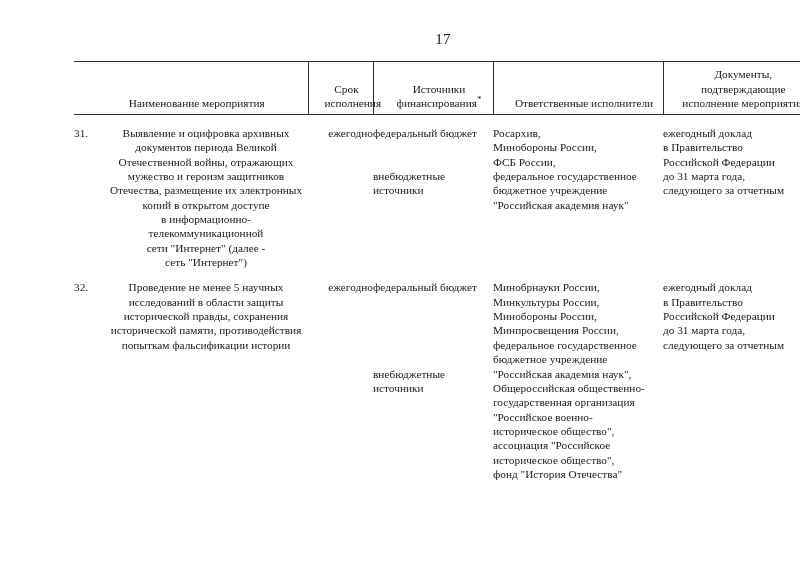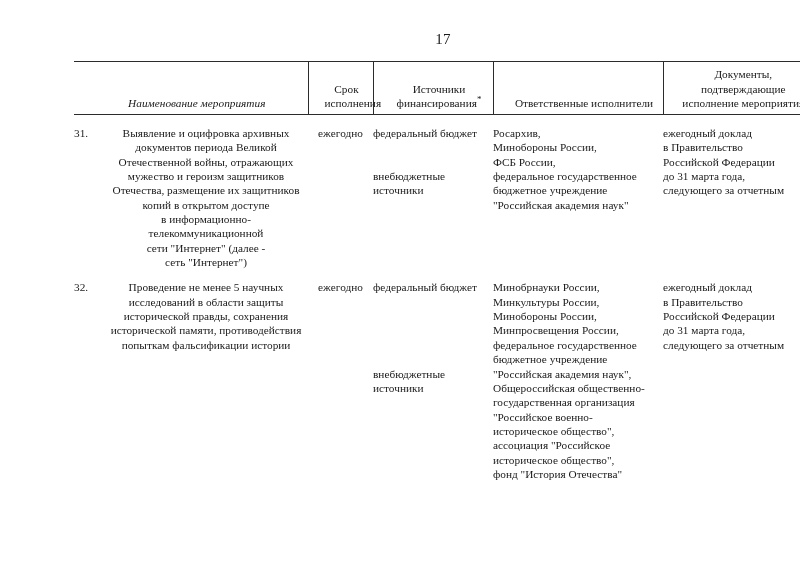--- a/index.html
+++ b/index.html
@@ -63,21 +63,21 @@
     font-weight: normal;
     vertical-align: bottom;
     height: 52px;
     line-height: 14.2px;
     text-align: center;
   }
   .th-inner {
     display: block;
     padding: 0 4px 4px 16px;
   }
-  th.h-event   { text-align: center; font-style: italic; }
+  th.h-event   { text-align: center; }
   th.h-sep-l   { border-left: 1.1px solid #2b2b2b; }
 
   sup.asterisk {
     font-size: 9px;
     vertical-align: super;
     line-height: 0;
   }
 
   
   .doc-table tbody td {
@@ -87,21 +87,21 @@
     border: none;
   }
   .doc-table tbody tr.spacer td { height: 11px; line-height: 11px; font-size: 1px; }
 
   td.num {
     text-align: left;
     padding-left: 1px;
     white-space: nowrap;
   }
   td.event   { text-align: center; padding-right: 6px; }
-  td.term    { text-align: center; }
+  td.term    { text-align: right; }
   td.source  { text-align: left; padding-right: 9px; }
   td.resp    { text-align: left;  padding-left: 4px; padding-right: 4px; }
   td.docs    { text-align: left;  padding-left: 10px; }
 
   .ln { display: block; white-space: pre; }
   .ln.blank { visibility: hidden; }
 </style>
 </head>
 <body>
 
@@ -161,21 +161,21 @@
 
       <tr>
         <td class="num">
           <span>31.</span>
         </td>
         <td class="event">
           <span class="ln">Выявление и оцифровка архивных</span>
           <span class="ln">документов периода Великой</span>
           <span class="ln">Отечественной войны, отражающих</span>
           <span class="ln">мужество и героизм защитников</span>
-          <span class="ln">Отечества, размещение их защитников</span>
+          <span class="ln">Отечества, размещение их электронных</span>
           <span class="ln">копий в открытом доступе</span>
           <span class="ln">в информационно-</span>
           <span class="ln">телекоммуникационной</span>
           <span class="ln">сети "Интернет" (далее -</span>
           <span class="ln">сеть "Интернет")</span>
         </td>
         <td class="term">
           <span class="ln">ежегодно</span>
         </td>
         <td class="source">

